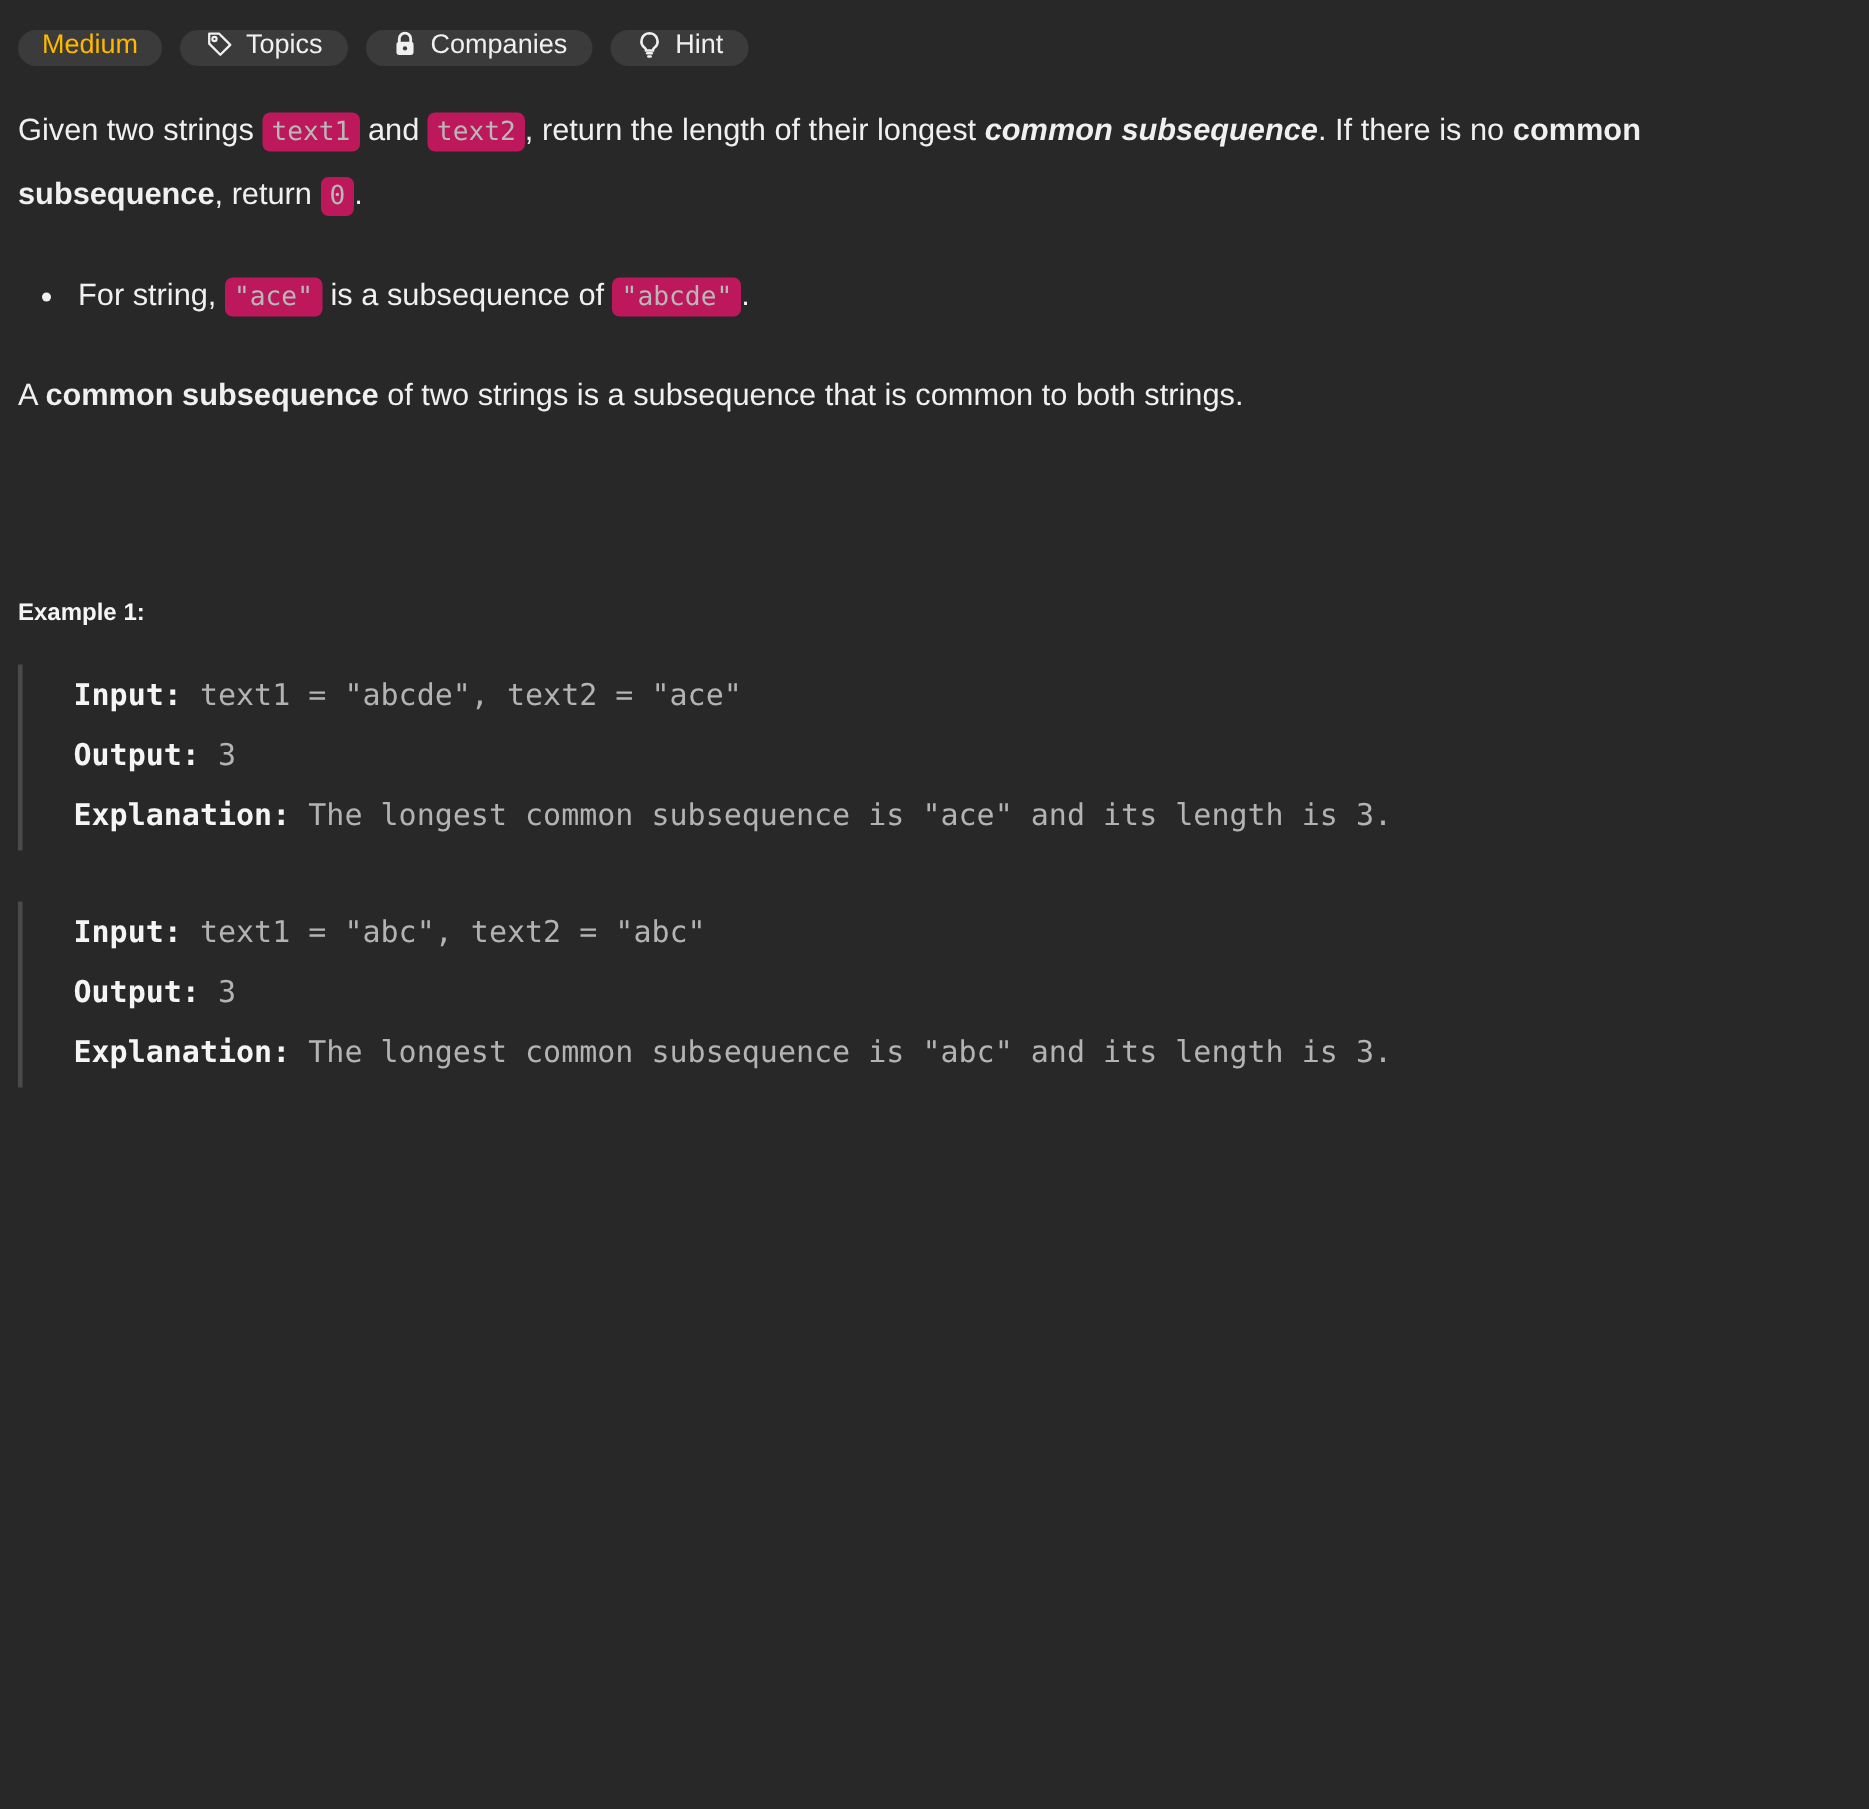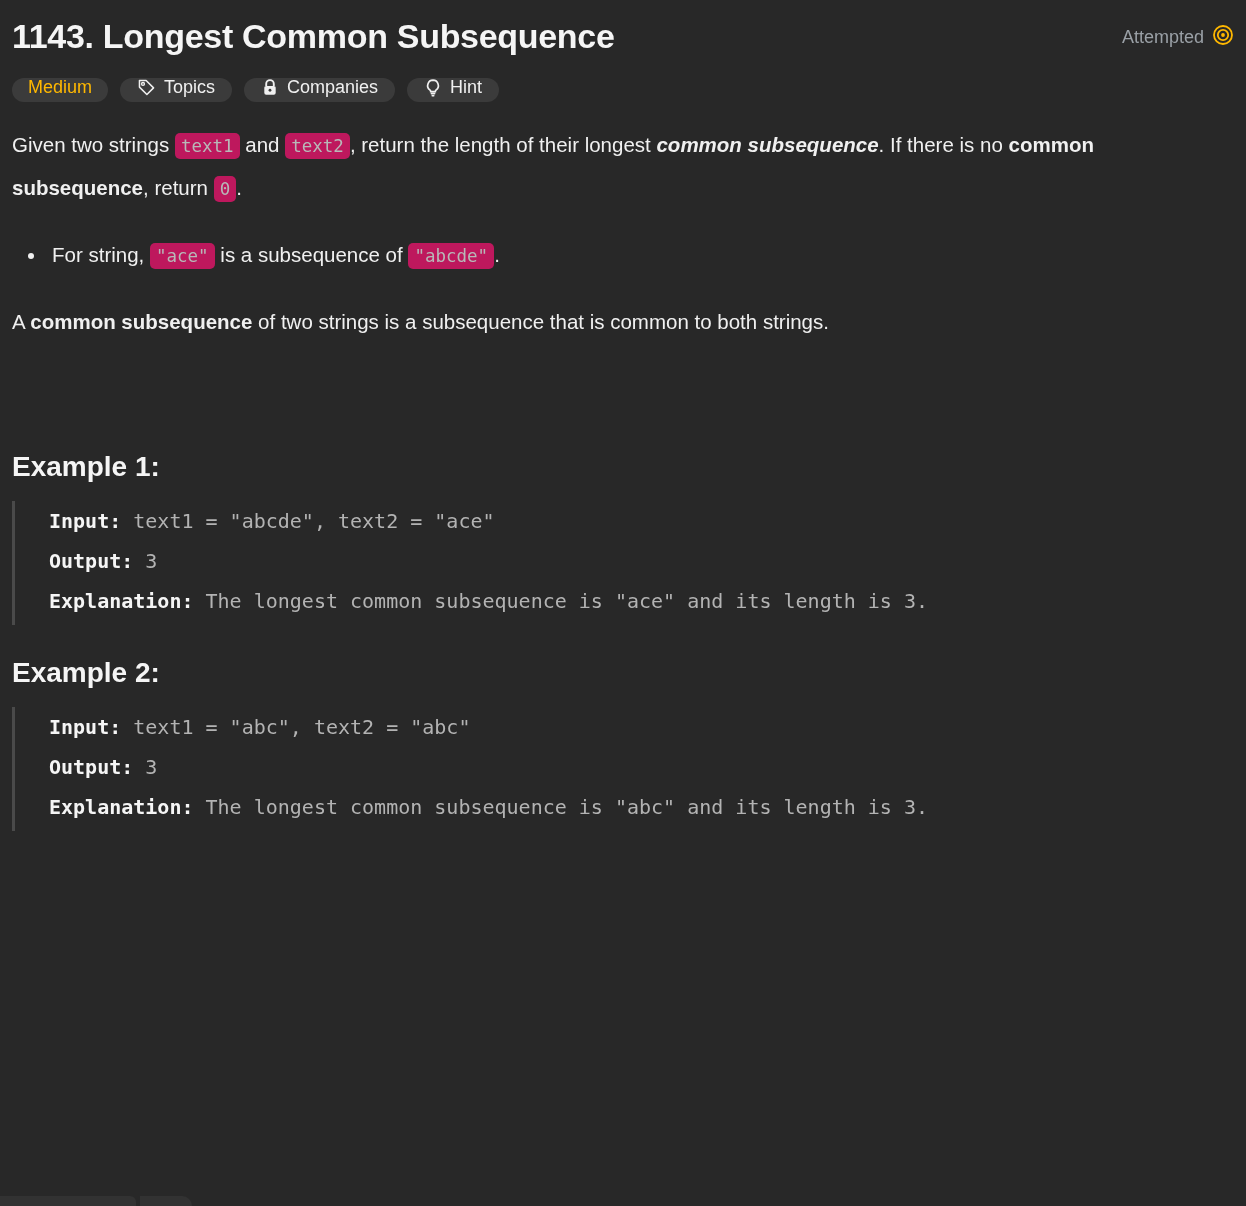--- a/index.html
+++ b/index.html
@@ -118,21 +118,21 @@
     top: 19px;
     width: 6px;
     height: 6px;
     border-radius: 50%;
     background: #f0f0f0;
   }
   .spacer-lg { height: 86px; }
 
   
   .example-heading {
-    font-size: 28px;
+    font-size: 16px;
     font-weight: 700;
     line-height: 28px;
     color: #f5f5f5;
     margin: 0 0 20px 0;
   }
   .example-block {
     border-left: 3px solid #4a4a4a;
     padding: 0 0 4px 34px;
     margin: 0 0 34px 0;
   }
@@ -165,33 +165,20 @@
     background: #323232;
   }
   .bottom-tab.one { left: 0; width: 136px; border-top-right-radius: 6px; }
   .bottom-tab.two { left: 140px; width: 52px; border-top-right-radius: 10px; }
 </style>
 </head>
 <body>
 
 <div class="page">
 
-  <div class="header-row">
-    <h1 class="title">1143. Longest Common Subsequence</h1>
-    <div class="attempted">
-      <span class="attempted-label">Attempted</span>
-      <span class="target-icon">
-        <svg width="22" height="22" viewBox="0 0 22 22">
-          <circle cx="11" cy="11" r="9" fill="none" stroke="#ffb800" stroke-width="1.8"></circle>
-          <circle cx="11" cy="11" r="5.2" fill="none" stroke="#ffb800" stroke-width="1.8"></circle>
-          <circle cx="11" cy="11" r="1.9" fill="#ffb800"></circle>
-        </svg>
-      </span>
-    </div>
-  </div>
 
   <div class="pill-row">
     <div class="pill difficulty">
       <span>Medium</span>
     </div>
 
     <div class="pill">
       <span class="pill-icon">
         <svg width="19" height="19" viewBox="0 0 20 20">
           <path d="M2.6 2.6h7.0l7.8 7.8-7.0 7.0-7.8-7.8z" fill="none" stroke="#f0f0f0" stroke-width="1.6" stroke-linejoin="round"></path>
@@ -237,21 +224,20 @@
 
     <div class="spacer-lg"></div>
 
     <p class="example-heading">Example 1:</p>
     <div class="example-block">
       <div class="example-line"><span class="lbl">Input:</span><span> text1 = "abcde", text2 = "ace"</span></div>
       <div class="example-line"><span class="lbl">Output:</span><span> 3</span></div>
       <div class="example-line"><span class="lbl">Explanation:</span><span> The longest common subsequence is "ace" and its length is 3.</span></div>
     </div>
 
-    <p class="example-heading">Example 2:</p>
     <div class="example-block">
       <div class="example-line"><span class="lbl">Input:</span><span> text1 = "abc", text2 = "abc"</span></div>
       <div class="example-line"><span class="lbl">Output:</span><span> 3</span></div>
       <div class="example-line"><span class="lbl">Explanation:</span><span> The longest common subsequence is "abc" and its length is 3.</span></div>
     </div>
 
   </div>
 
   <div class="bottom-strip">
     <div class="bottom-tab one"></div>

